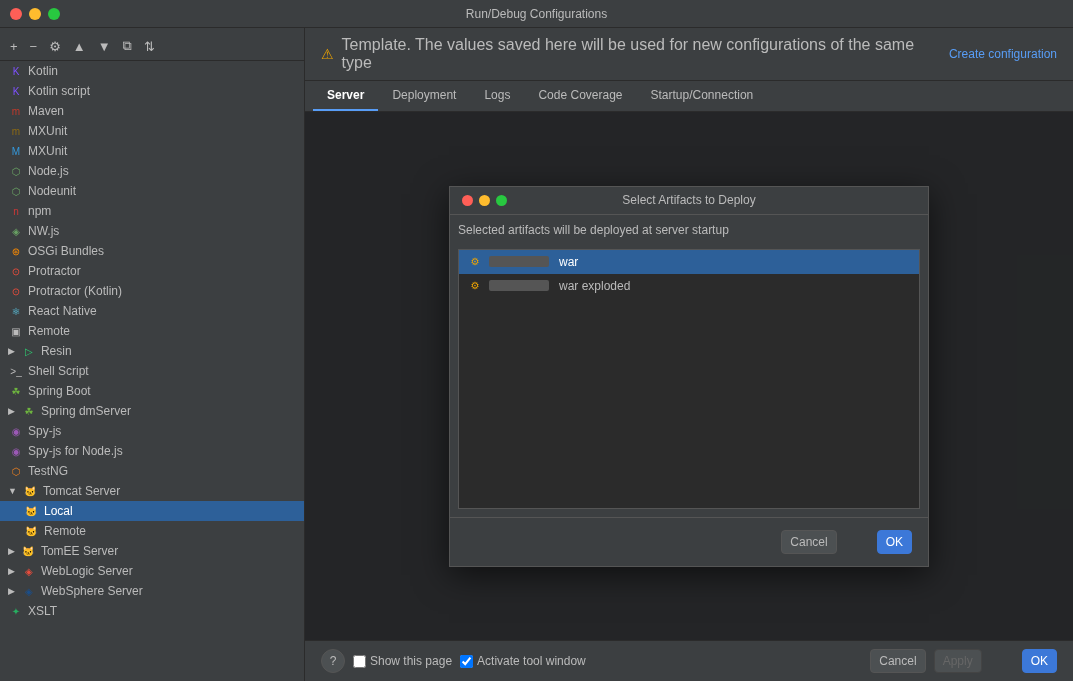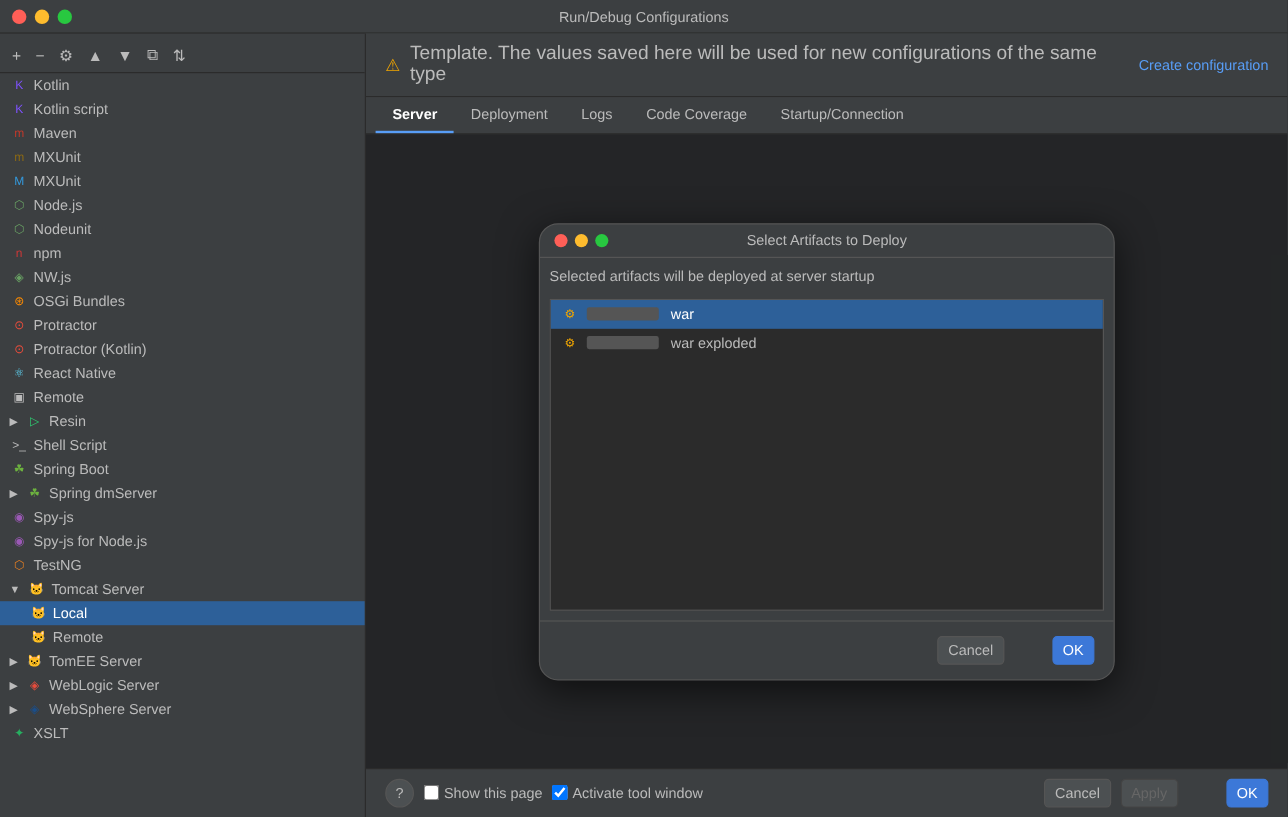--- a/index.html
+++ b/index.html
@@ -171,21 +171,21 @@
     .bottom-bar {
       display: flex;
       align-items: center;
       justify-content: space-between;
       padding: 8px 16px;
       border-top: 1px solid #2b2b2b;
       background: #3c3f41;
     }
     .bottom-left { display: flex; align-items: center; gap: 8px; }
     .bottom-right { display: flex; gap: 8px; }
-    .checkbox-wrap { display: flex; align-items: flex-start; gap: 4px; }
+    .checkbox-wrap { display: flex; align-items: flex-end; gap: 4px; }
     .checkbox-wrap input[type=checkbox] { cursor: pointer; }
     .btn {
       padding: 4px 8px;
       border-radius: 4px;
       cursor: pointer;
       font-size: 12px;
       border: 1px solid #555;
     }
     .btn-default { background: #4c5052; color: #bbbbbb; }
     .btn-primary { background: #3c78d8; color: #ffffff; border-color: #3c78d8; margin-left: 32px; }
@@ -212,21 +212,21 @@
       align-items: center;
       justify-content: center;
       z-index: 100;
     }
 
     
     .modal {
       width: 480px;
       background: #3c3f41;
       border: 1px solid #555;
-      border-radius: 16px;
+      border-radius: 0;
       box-shadow: 0 8px 32px rgba(0,0,0,0.6);
       display: flex;
       flex-direction: column;
     }
     .modal-titlebar {
       display: flex;
       align-items: center;
       padding: 8px 12px;
       border-bottom: 1px solid #555;
       position: relative;

